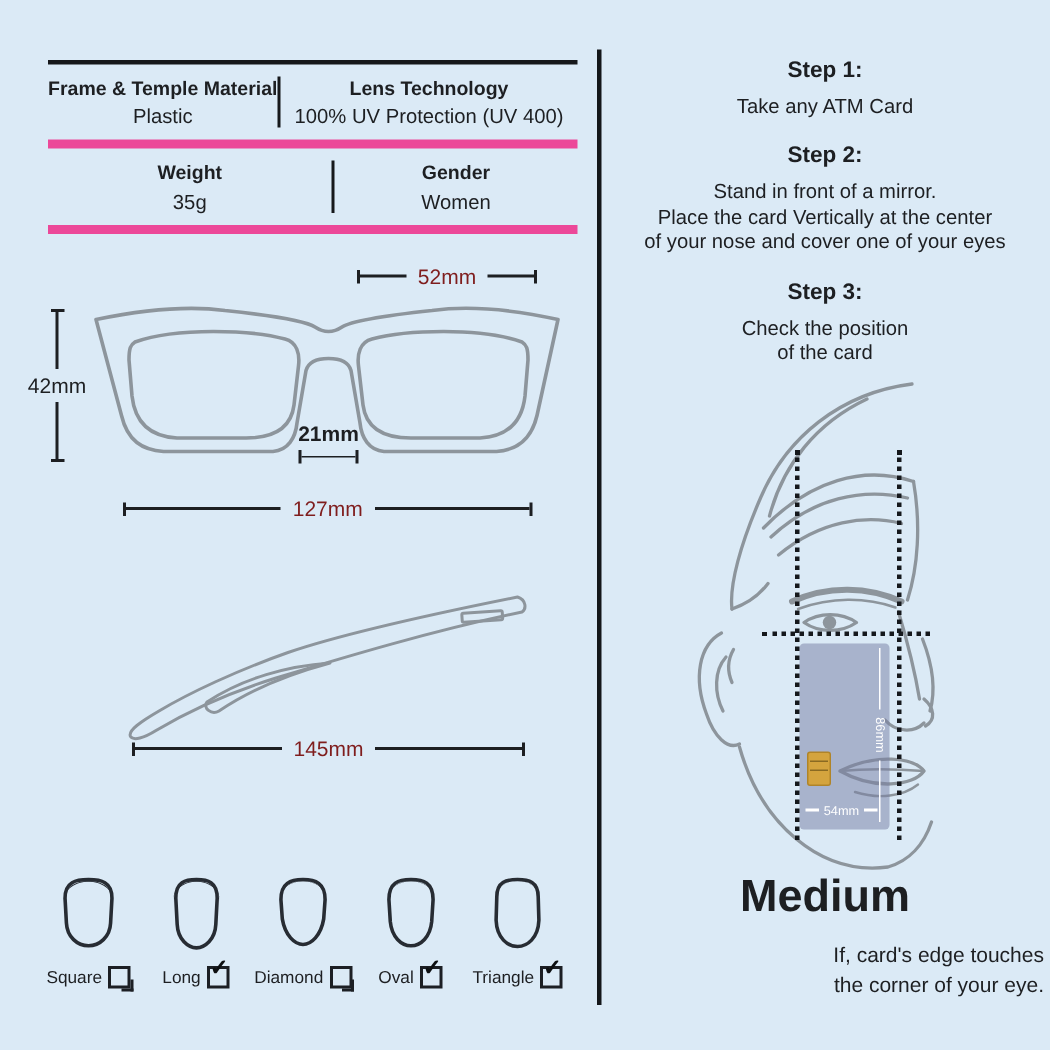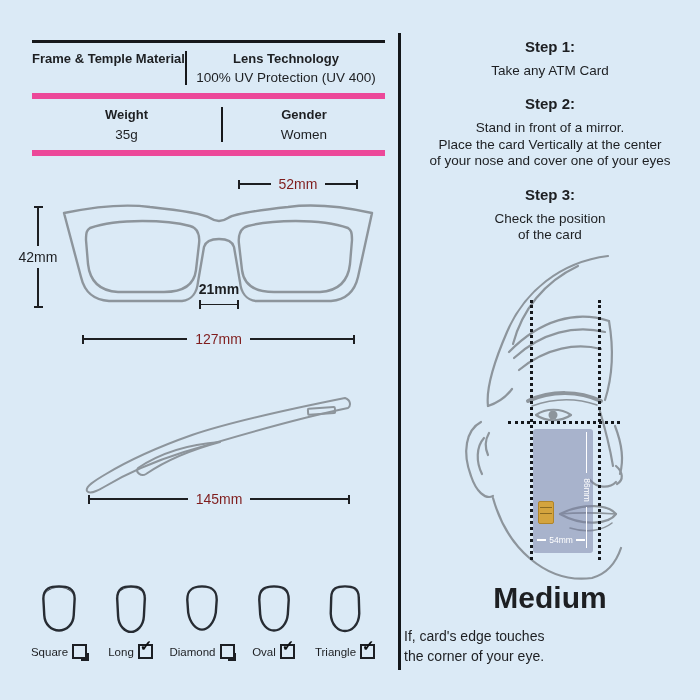--- a/index.html
+++ b/index.html
@@ -58,31 +58,32 @@
   .card-vdim .wln{width:1.4px;flex:1;background:#ffffff;}
   .card-vdim .wlbl{color:#fff;font-size:8.5px;transform:rotate(90deg);white-space:nowrap;margin:12px 0;}
   .card-wdim{position:absolute;left:0;right:4px;bottom:8px;display:flex;align-items:center;
     justify-content:center;color:#fff;font-size:8.5px;}
   .card-wdim .wseg{width:9px;height:1.2px;background:#fff;margin:0 3px;}
   .dot-v{border-left:3px dotted #15181c;width:0;height:260px;top:50px;}
   .dot-h{border-top:3px dotted #15181c;height:0;left:46px;top:171px;width:112px;}
 
   
   .medium-title{left:404px;top:581px;width:292px;text-align:center;font-weight:bold;font-size:30px;}
-  .medium-note{left:404px;top:626px;width:292px;text-align:left;font-size:14px;line-height:1.45;}
+  .medium-note{left:404px;top:626px;width:292px;text-align:right;font-size:14px;line-height:1.45;}
 </style>
 </head>
 <body>
 
 <div class="canvas">
 
   <div class="abs spec-table">
     <div class="spec-row">
       <div class="spec-cell" style="width:153px;">
         <div class="spec-label">Frame &amp; Temple Material</div>
+        <div class="spec-value">Plastic</div>
       </div>
       <div class="spec-div"></div>
       <div class="spec-cell" style="flex:1;">
         <div class="spec-label">Lens Technology</div>
         <div class="spec-value">100% UV Protection (UV 400)</div>
       </div>
     </div>
     <div class="spec-row">
       <div class="spec-cell" style="width:189px;">
         <div class="spec-label">Weight</div>

